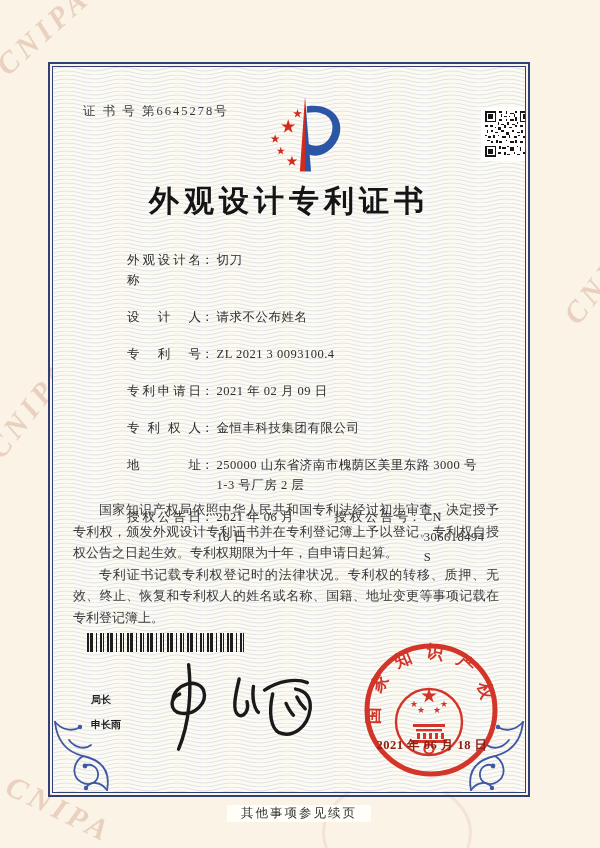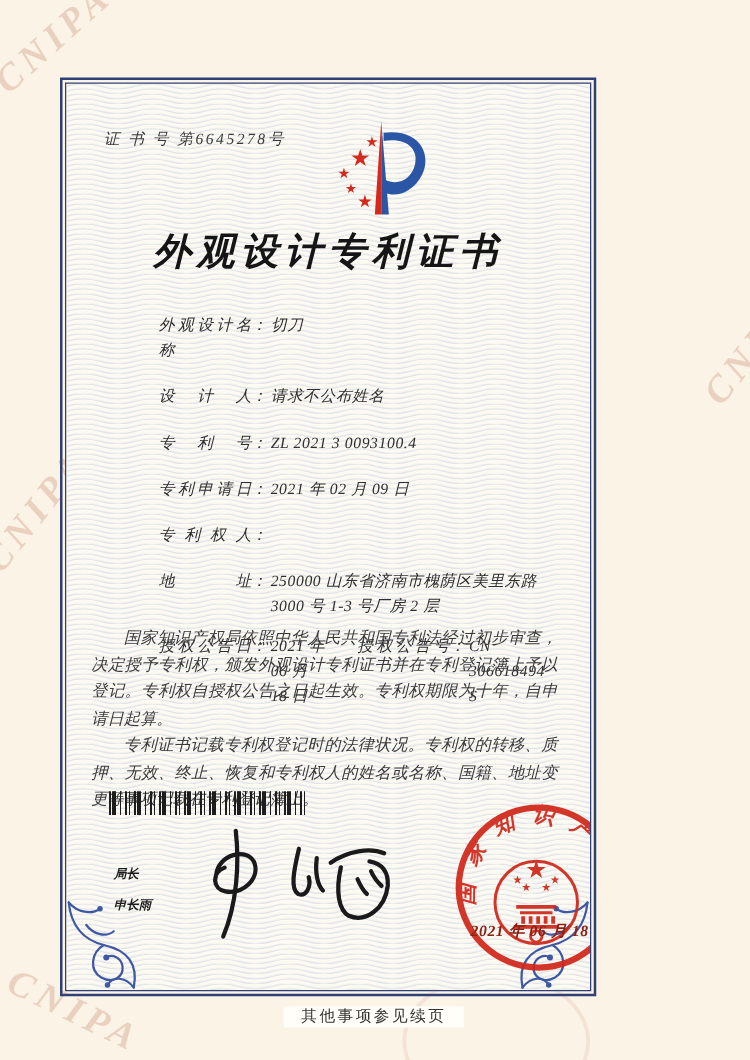--- a/index.html
+++ b/index.html
@@ -18,22 +18,22 @@
     letter-spacing:5px; color:rgba(208,152,128,0.38); white-space:nowrap;
     pointer-events:none;
   }
   .wm.faint { color:rgba(208,152,128,0.17); }
   .wm-ghost-circle {
     position:absolute; left:322px; top:778px; width:150px; height:110px;
     border:3px solid rgba(210,130,110,0.14); border-radius:50%;
   }
   
   .frame {
-    position:absolute; left:48px; top:62px; width:429px; height:735px;
-    border:2.5px solid #2e4076; background:transparent;font-style:italic;
+    position:absolute; left:48px; top:62px; width:482px; height:735px;
+    border:2.5px solid #2e4076; background:transparent;
   }
   .frame-inner {
     position:absolute; left:2px; top:2px; right:2px; bottom:2px;
     border:1px solid #2e4076; background:#fdfaf2; overflow:hidden;
   }
   .waves { position:absolute; left:0; top:0; width:100%; height:100%; }
   
   .orn { position:absolute; width:74px; height:80px; }
   .orn-br { right:-4px; bottom:-6px; }
   .orn-bl { left:-4px; bottom:-6px; transform:scaleX(-1); }
@@ -276,20 +276,21 @@
           <span class="val">ZL 2021 3 0093100.4</span>
         </div>
         <div class="frow">
           <span class="lab">专利申请日</span>
             <span class="colon">：</span>
           <span class="val">2021 年 02 月 09 日</span>
         </div>
         <div class="frow">
           <span class="lab">专利权人</span>
             <span class="colon">：</span>
+          <span class="val">金恒丰科技集团有限公司</span>
         </div>
         <div class="frow addr">
           <span class="lab">地址</span>
             <span class="colon">：</span>
           <span class="val">250000 山东省济南市槐荫区美里东路 3000 号 1-3 号厂房 2 层</span>
         </div>
         <div class="frow">
           <span class="lab">授权公告日</span>
             <span class="colon">：</span>
           <span class="val">2021 年 06 月 18 日</span>

